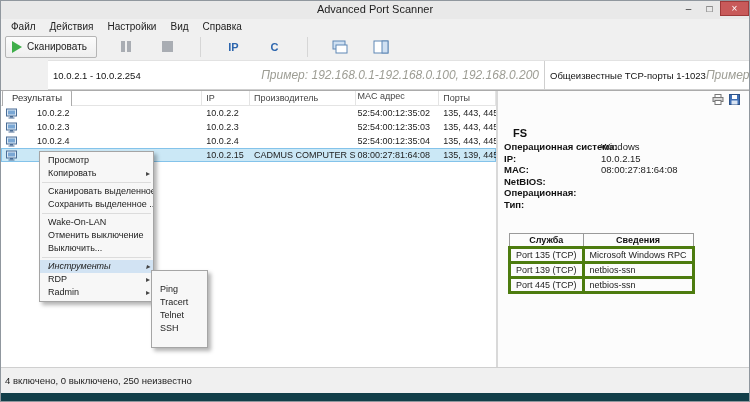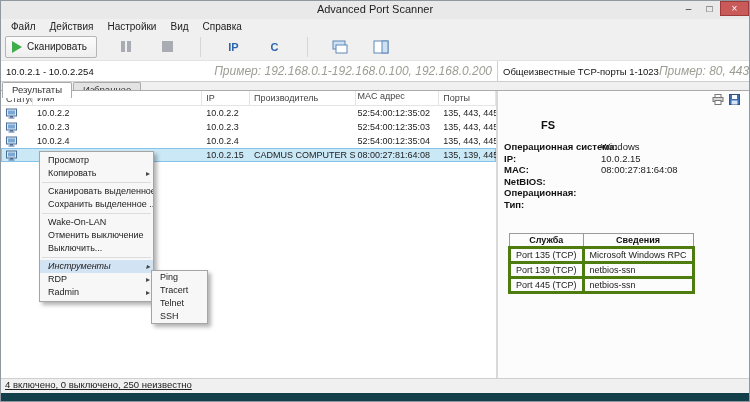--- a/index.html
+++ b/index.html
@@ -21,21 +21,21 @@
   .toolbar { height:27px; display:flex; align-items:center; padding-left:4px; gap:18px; }
   .scan-btn { height:22px; display:flex; align-items:center; gap:5px; padding:0 9px 0 6px; background:linear-gradient(#fcfcfc,#eeeeee); border:1px solid #b5b5b5; border-radius:2px; font-size:10px; color:#222; font-family:inherit; }
   .play-icon { width:0; height:0; border-left:10px solid #3fae4a; border-top:6px solid transparent; border-bottom:6px solid transparent; }
   .tool-btn { width:23px; height:22px; display:flex; align-items:center; justify-content:center; background:transparent; border:none; font-family:inherit; }
   .pause-icon { width:10px; height:11px; border-left:4px solid #a9adb3; border-right:4px solid #a9adb3; }
   .stop-icon { width:11px; height:11px; background:#a9adb3; }
   .blue-letter { font-size:11px; font-weight:bold; color:#2d66ae; }
   .tb-sep { width:1px; height:20px; background:#d6d6d6; margin:0 3px; }
 
   
-  .addressbar { height:22px; display:flex; background:#fff; border-top:1px solid #e2e2e2; border-bottom:1px solid #cfcfcf; }
+  .addressbar { height:30px; display:flex; background:#fff; border-top:1px solid #e2e2e2; border-bottom:1px solid #cfcfcf;margin-left:47px; }
   .addr-section { display:flex; align-items:center; padding:0 5px; overflow:hidden; white-space:nowrap; }
   .addr-range { width:497px; border-right:1px solid #cfcfcf; }
   .addr-ports { flex:1; }
   .addr-value { color:#111; font-size:9.5px; }
   .addr-hint { margin-left:auto; color:#9d9d94; font-style:italic; font-size:12px; }
 
   
   .tabbar { height:15px; display:flex; align-items:flex-end; padding-left:1px; }
   .tab { font-size:9.5px; padding:1px 9px 2px; border:1px solid #ababab; border-bottom:none; background:#e3e3e3; border-radius:2px 2px 0 0; margin-right:1px; color:#333; }
   .tab.active { background:#fff; position:relative; z-index:3; margin-bottom:-1px; padding-bottom:3px; }
@@ -48,39 +48,39 @@
   .trow { display:flex; height:14px; align-items:center; }
   .trow.selected { background:#cbe8f6; box-shadow:inset 0 0 0 1px #84c3ea; }
   .td { font-size:9px; color:#222; padding:0 4px; overflow:hidden; white-space:nowrap; }
   .c-status{width:32px; display:flex; align-items:center; padding-left:5px;}
   .c-name{width:170px;} .c-ip{width:48px;} .c-vendor{width:106px;} .c-mac{width:84px; padding:0 2px;} .c-ports{width:57px;}
 
   
   .details { flex:1; position:relative; background:#fcfcfc; }
   .dp-actions { position:absolute; top:3px; right:9px; display:flex; gap:5px; }
   .icon-btn { background:none; border:none; padding:0; display:flex; }
-  .dp-host { position:absolute; top:28px; left:15px; font-size:11px; font-weight:bold; color:#111;margin-left:28px; }
+  .dp-host { position:absolute; top:36px; left:15px; font-size:11px; font-weight:bold; color:#111; }
   .dp-props { position:absolute; top:50px; left:6px; right:2px; }
   .prop-row { display:flex; height:11.5px; align-items:center; }
   .prop-label { font-size:9.5px; font-weight:bold; color:#111; width:97px; flex:none; white-space:nowrap; }
   .prop-value { font-size:9.5px; color:#222; white-space:nowrap; }
   .svc { position:absolute; top:142px; left:10px; border-collapse:collapse;padding-left:24px; }
   .svc th { font-size:9px; font-weight:bold; border:1px solid #9a9a9a; padding:1px 10px; text-align:center; color:#111; }
   .svc td { font-size:9px; border:3px solid #4d7c0f; padding:1px 5px; color:#222; white-space:nowrap; }
 
   
   .context-menu { position:absolute; left:38px; top:150px; width:115px; background:#f7f7f7; border:1px solid #a5a5a5; box-shadow:3px 3px 4px rgba(0,0,0,.3); padding:2px 0; z-index:20; }
   .cm-item { position:relative; height:13px; line-height:13px; font-size:9px; color:#222; padding:0 12px 0 8px; white-space:nowrap; overflow:hidden; }
   .cm-item.highlight { background:#d2e3f3;font-style:italic; }
   .cm-arrow { position:absolute; right:3px; top:0; font-size:8px; color:#444; }
   .cm-sep { height:1px; background:#dcdcdc; margin:2px 2px; }
-  .submenu { position:absolute; left:150px; top:269px; width:57px; background:#f7f7f7; border:1px solid #a5a5a5; box-shadow:3px 3px 4px rgba(0,0,0,.3); padding:0 0; z-index:21; }
-
-  
-  .statusbar { position:absolute; left:0; right:0; bottom:8px; height:15px; background:#f0f0f0; border-top:1px solid #cfcfcf; display:flex; align-items:flex-start; padding-left:4px; font-size:9.5px; color:#222;text-decoration:underline; }
+  .submenu { position:absolute; left:150px; top:269px; width:57px; background:#f7f7f7; border:1px solid #a5a5a5; box-shadow:3px 3px 4px rgba(0,0,0,.3); padding:12px 0; z-index:21; }
+
+  
+  .statusbar { position:absolute; left:0; right:0; bottom:8px; height:26px; background:#f0f0f0; border-top:1px solid #cfcfcf; display:flex; align-items:center; padding-left:4px; font-size:9.5px; color:#222; }
   .bottom-strip { position:absolute; left:0; right:0; bottom:0; height:8px; background:#123f49; }
 </style>
 </head>
 <body>
 
 <div class="window">
 
   <div class="titlebar">
     <span class="title">Advanced Port Scanner</span>
     <div class="win-controls">

